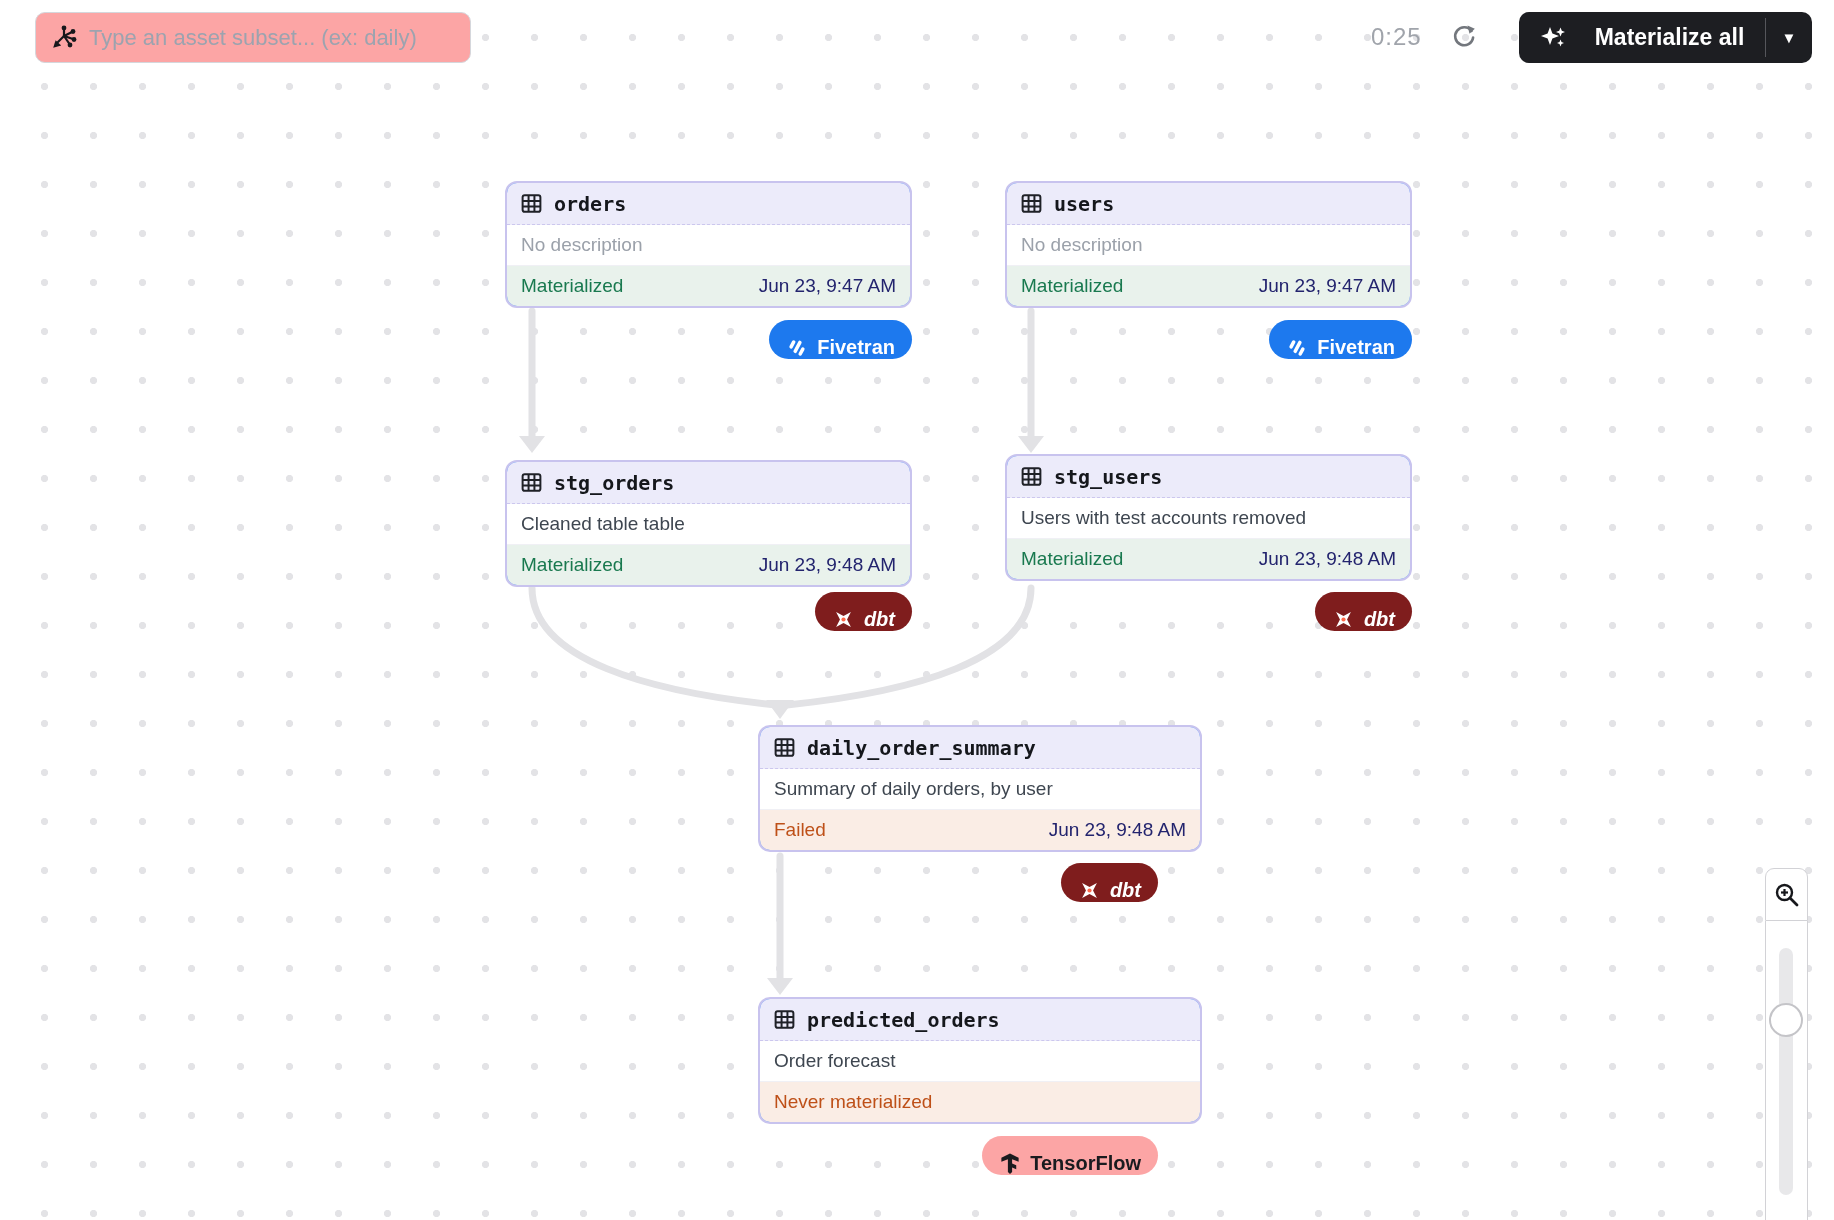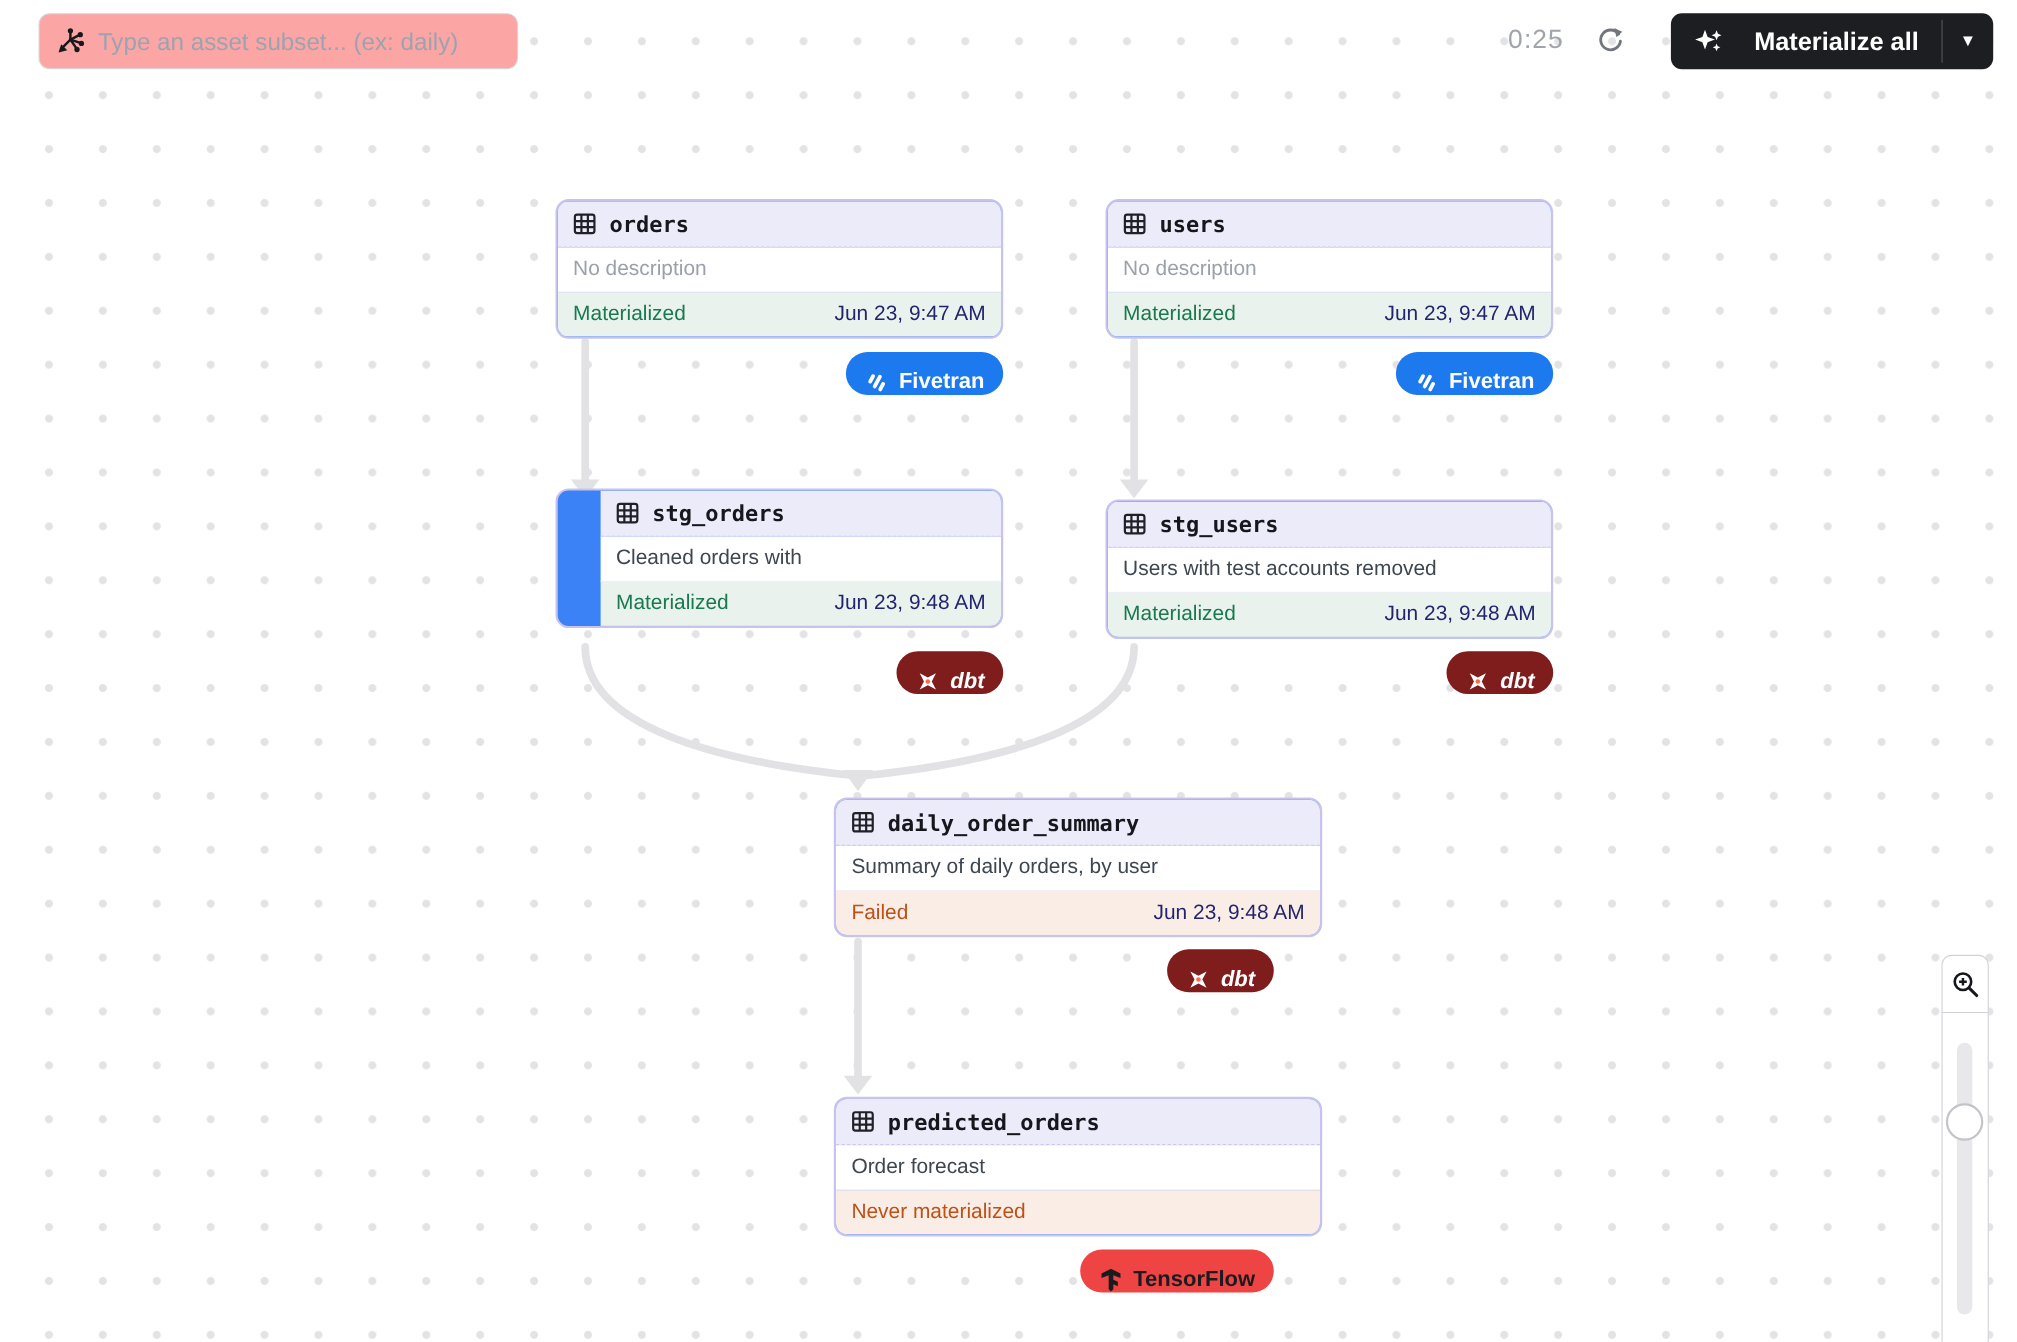--- a/index.html
+++ b/index.html
@@ -58,34 +58,34 @@
   .node-desc.muted { color:#9BA1AA; }
   .node-status { height:40px; display:flex; align-items:center; justify-content:space-between; padding:0 14px; font-size:19px; }
   .node-status.ok   { background:#E9F2EC; }
   .node-status.ok .status-text   { color:#19794F;text-align:center; }
   .node-status.fail { background:#FAEDE5;text-align:right; }
   .node-status.fail .status-text { color:#BE5018; }
   .status-date { color:#23246E; }
 
   .n-orders   { left:505px;  top:181px; }
   .n-users    { left:1005px; top:181px; }
-  .n-stg-orders { left:505px;  top:444px;padding-left:39px; }
+  .n-stg-orders { left:505px;  top:460px; }
   .n-stg-users  { left:1005px; top:454px; }
   .n-daily      { left:758px; top:725px; }
   .n-predicted  { left:758px; top:997px; }
 
   
   .badge {
     position:absolute; height:39px; border-radius:20px;
     display:flex; align-items:flex-end; gap:9px; padding:0 17px;
     font-size:20px; font-weight:700; color:#fff; cursor:pointer;
   }
   .badge.fivetran { background:#1D79EE; }
   .badge.dbt      { background:#7f1d1d;font-style:italic; }
-  .badge.tensorflow { background:#ef4444; color:#1A1B1F; }
+  .badge.tensorflow { background:#fca5a5; color:#1A1B1F; }
   .b-orders { right:922px; top:320px; }
   .b-users  { right:422px; top:320px; }
   .b-stg-orders { right:922px; top:592px; }
   .b-stg-users  { right:422px; top:592px; }
   .b-daily      { right:676px; top:863px; }
   .b-predicted  { right:676px; top:1136px; }
 
   
   .zoom-btn {
     position:absolute; left:1765px; top:868px; width:43px; height:53px;
@@ -208,21 +208,21 @@
   <div class="node-header">
     <svg width="23" height="23" viewBox="0 0 22 22" fill="none" stroke="#1F2127" stroke-width="1.9">
       <rect x="2.5" y="3" width="17" height="16" rx="2"></rect>
         <line x1="2.5" y1="8.6" x2="19.5" y2="8.6"></line>
         <line x1="2.5" y1="13.8" x2="19.5" y2="13.8"></line>
         <line x1="8.2" y1="3" x2="8.2" y2="19"></line>
         <line x1="13.8" y1="3" x2="13.8" y2="19"></line>
     </svg>
     <span class="node-title">stg_orders</span>
   </div>
-  <div class="node-desc">Cleaned orders with</div>
+  <div class="node-desc">Cleaned table table</div>
   <div class="node-status ok">
     <span class="status-text">Materialized</span>
     <span class="status-date">Jun 23, 9:48 AM</span>
   </div>
 </div>
 
 <div class="node n-stg-users">
   <div class="node-header">
     <svg width="23" height="23" viewBox="0 0 22 22" fill="none" stroke="#1F2127" stroke-width="1.9">
       <rect x="2.5" y="3" width="17" height="16" rx="2"></rect>

